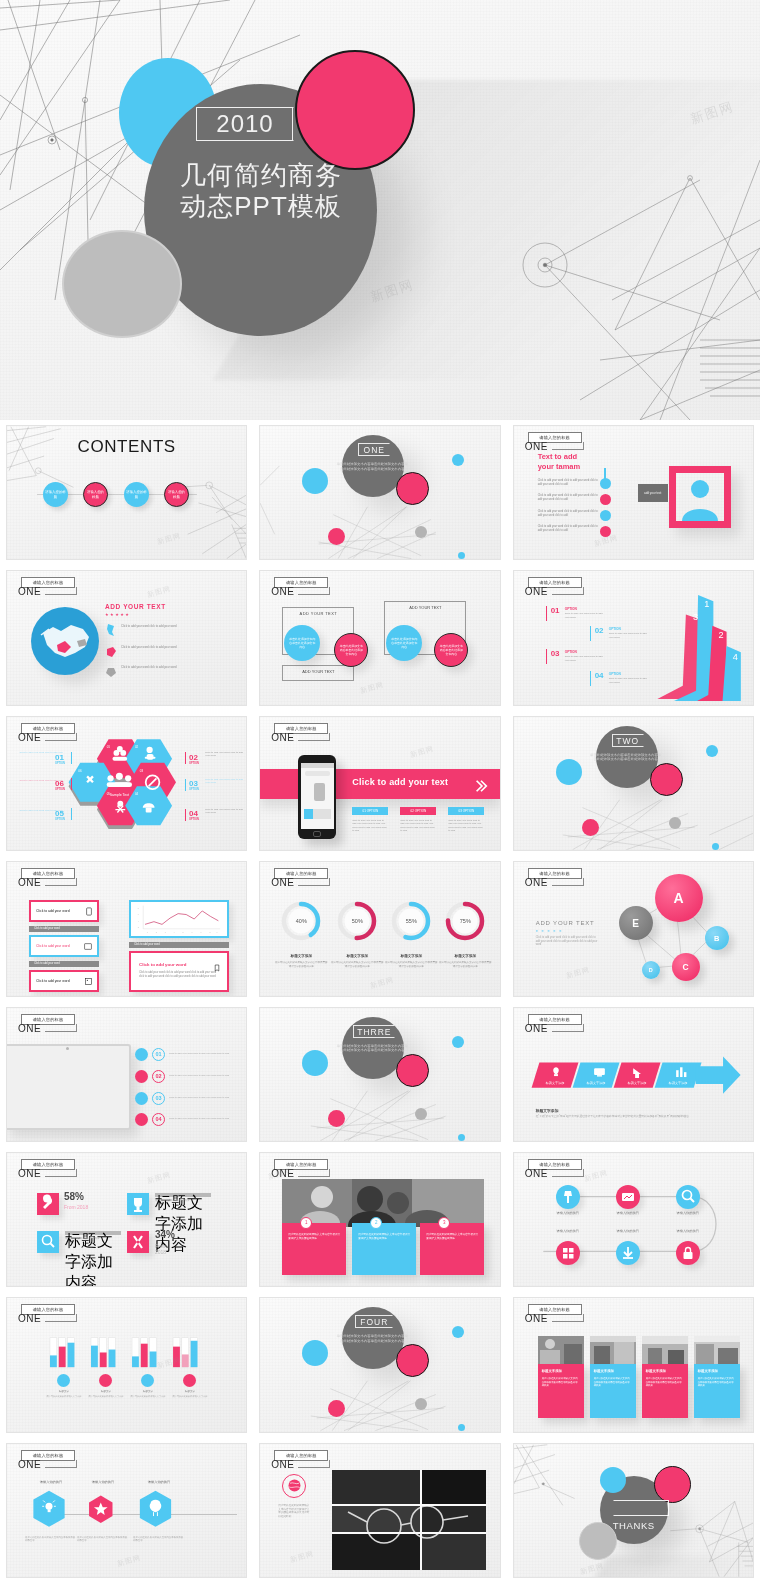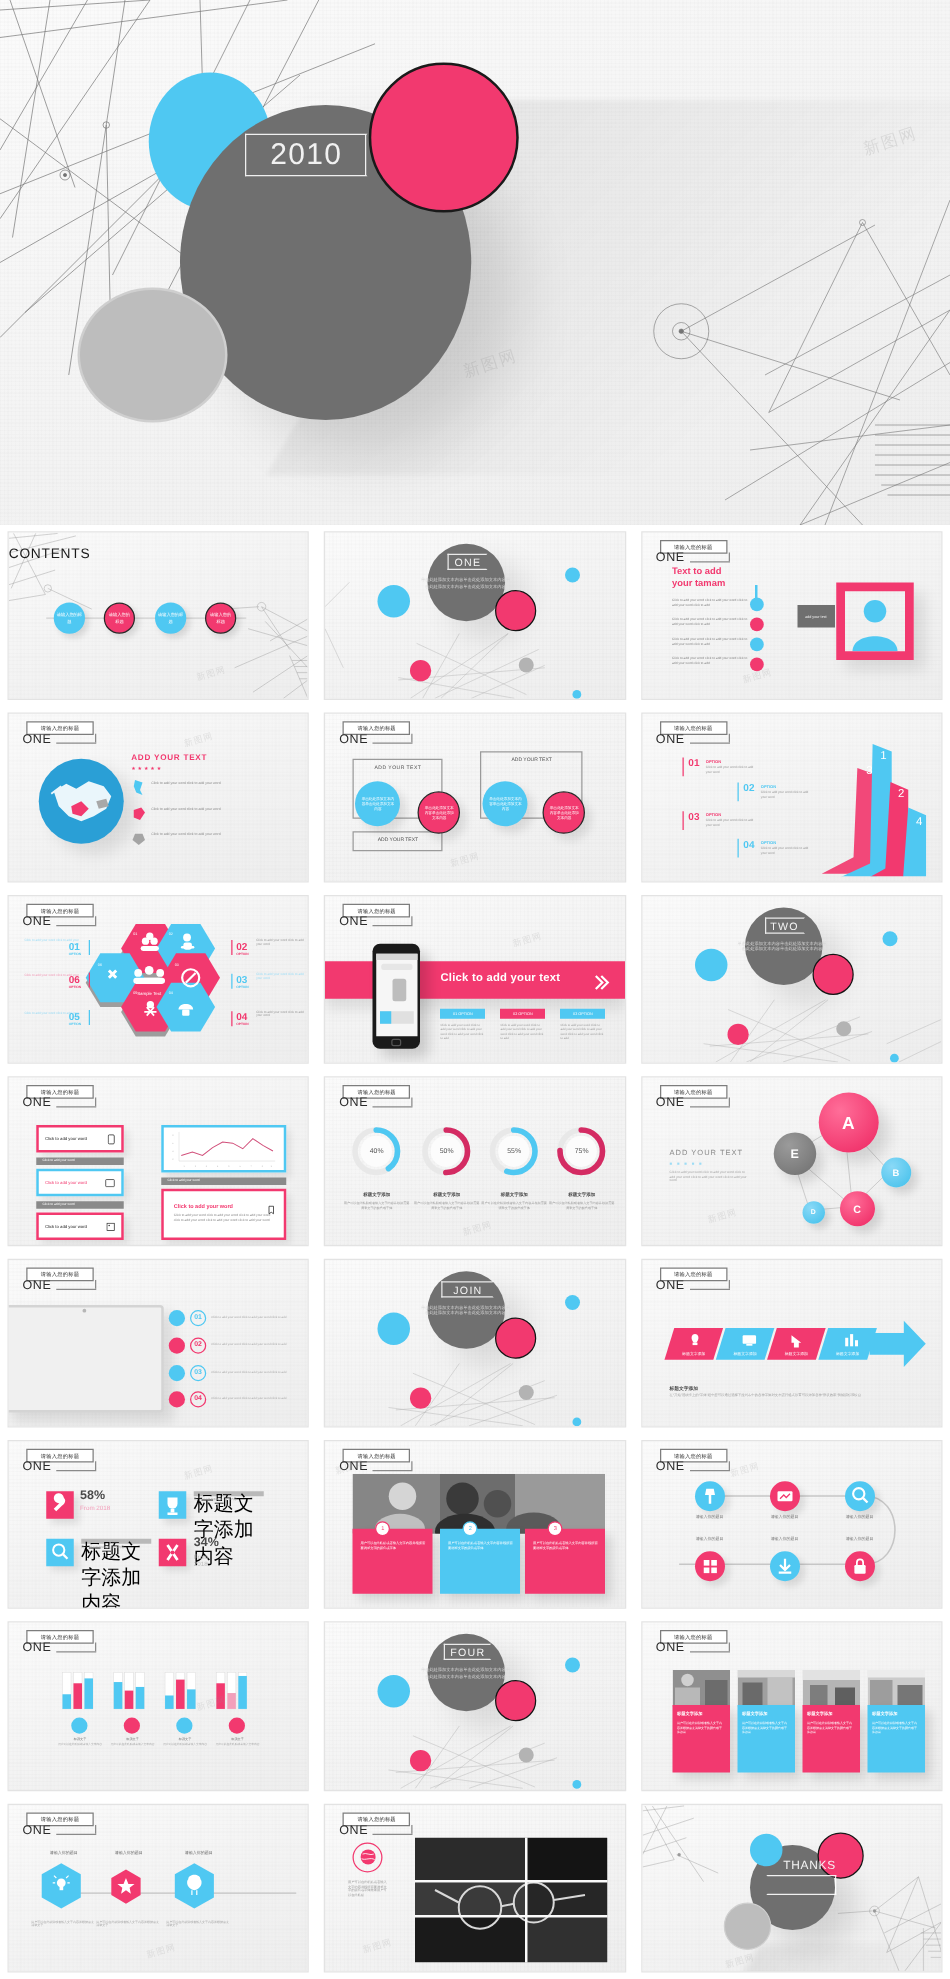--- a/index.html
+++ b/index.html
@@ -141,20 +141,24 @@
   </svg>
 
   <div class="hero-shadow"></div>
   <div class="c-blue-hero"></div>
   <div class="c-gray-hero"></div>
   <div class="c-silver-hero"></div>
   <div class="c-pink-hero"></div>
 
   <div class="year-box"></div>
   <div class="year-txt">2010</div>
+  <div class="hero-title">
+    <div>几何简约商务</div>
+    <div>动态PPT模板</div>
+  </div>
   <div class="hero-wm" style="left:690px; top:104px;">新图网</div>
   <div class="hero-wm" style="left:370px; top:282px;">新图网</div>
 
 </div>
 
 <div id="grid">
 
 <div class="cell">
  <div class="slide paper">
   <svg viewBox="0 0 245 135" style="position:absolute;inset:0;width:100%;height:100%">
@@ -178,21 +182,21 @@
             <path d="M185 110 L245 84"></path>
       <path d="M200 130 L245 100"></path>
             <path d="M225 135 L245 120"></path>
       <path d="M230 100 L245 135"></path>
       <path d="M232 104 L245 104"></path>
             <path d="M234 109 L245 109"></path>
       <path d="M236 114 L245 114"></path>
             <path d="M238 119 L245 119"></path>
     </g>
   </svg>
-  <div style="position:absolute;left:0;top:11px;width:100%;font-size:11px;color:#1a1a1a;letter-spacing:.6px">CONTENTS</div>
+  <div style="position:absolute;left:0;top:11px;width:100%;text-align:center;font-size:17px;color:#1a1a1a;letter-spacing:.6px">CONTENTS</div>
   <div style="position:absolute;left:30px;top:68px;width:160px;height:1px;background:#cfcfcf"></div>
   <div style="position:absolute;left:36px;top:56px;width:25px;height:25px;border-radius:50%;background:#4fc8f2;box-shadow:3px 3px 5px rgba(0,0,0,.12)">
     <div style="position:absolute;inset:0;display:flex;align-items:center;justify-content:center;color:#fff;font-size:3.4px;text-align:center;line-height:4.5px;padding:2px">请输入您的标题</div>
   </div>
   <div style="position:absolute;left:76px;top:56px;width:25px;height:25px;border-radius:50%;background:#f2396f;border:1px solid #2a2a2a;box-shadow:3px 3px 5px rgba(0,0,0,.12)">
     <div style="position:absolute;inset:0;display:flex;align-items:center;justify-content:center;color:#fff;font-size:3.4px;text-align:center;line-height:4.5px;padding:2px">请输入您的标题</div>
   </div>
   <div style="position:absolute;left:117px;top:56px;width:25px;height:25px;border-radius:50%;background:#4fc8f2;box-shadow:3px 3px 5px rgba(0,0,0,.12)">
     <div style="position:absolute;inset:0;display:flex;align-items:center;justify-content:center;color:#fff;font-size:3.4px;text-align:center;line-height:4.5px;padding:2px">请输入您的标题</div>
   </div>
@@ -747,21 +751,21 @@
     </g>
   </svg>
   <div class="sect-gray" style="left:82px;top:9px;width:62px;height:62px"></div>
   <div class="sect-blue" style="left:42px;top:42px;width:26px;height:26px"></div>
   <div class="sect-blue" style="left:192px;top:28px;width:12px;height:12px"></div>
   <div class="sect-blue" style="left:198px;top:126px;width:7px;height:7px"></div>
   <div class="sect-pinkring" style="left:136px;top:46px;width:33px;height:33px"></div>
   <div class="sect-pink" style="left:68px;top:102px;width:17px;height:17px"></div>
   <div style="position:absolute;left:155px;top:100px;width:12px;height:12px;border-radius:50%;background:#b3b3b3"></div>
   <div class="sect-box" style="left:93px;top:17px;width:42px;height:13px"></div>
-  <div class="sect-label" style="left:93px;top:18px;width:42px;line-height:12px;font-size:8.5px">JOIN</div>
+  <div class="sect-label" style="left:93px;top:18px;width:42px;line-height:12px;font-size:8.5px">THRRE</div>
   <div class="sect-body" style="left:76px;top:36px">单击此处添加文本内容单击此处添加文本内容单击此处添加文本内容单击此处添加文本内容</div>
  </div>
 </div>
 
 <div class="cell">
  <div class="slide paper">
   <div class="hdr">
     <div class="tagbox"></div>
     <div class="tagtxt">请输入您的标题</div>
     <div class="one">ONE</div>
@@ -1197,18 +1201,18 @@
             <path d="M234 119 L245 119"></path>
       <path d="M236 124 L245 124"></path>
     </g>
   </svg>
   <div style="position:absolute;left:86px;top:112px;width:140px;height:26px;background:linear-gradient(100deg,rgba(0,0,0,.07),rgba(0,0,0,0));transform:skewX(-28deg);filter:blur(3px)"></div>
   <div style="position:absolute;left:86px;top:32px;width:68px;height:68px;border-radius:50%;background:#6f6f6f;box-shadow:16px 14px 22px rgba(0,0,0,.12)"></div>
   <div style="position:absolute;left:86px;top:23px;width:26px;height:26px;border-radius:50%;background:#4fc8f2"></div>
   <div style="position:absolute;left:140px;top:22px;width:37px;height:37px;border-radius:50%;background:#f2396f;border:1.4px solid #171717"></div>
   <div style="position:absolute;left:65px;top:78px;width:38px;height:38px;border-radius:50%;background:#bdbdbd;border:1px solid #cfcfcf"></div>
   <div style="position:absolute;left:99px;top:56px;width:56px;height:16px;border:.9px solid rgba(255,255,255,.9);border-left-color:transparent"></div>
-  <div style="position:absolute;left:99px;top:41px;width:56px;text-align:right;line-height:15px;font-size:9.5px;color:#f5f5f5;letter-spacing:.6px">THANKS</div>
+  <div style="position:absolute;left:99px;top:74px;width:56px;text-align:left;line-height:15px;font-size:9.5px;color:#f5f5f5;letter-spacing:.6px">THANKS</div>
   <div class="wm" style="left:66px;top:120px">新图网</div>
  </div>
 </div>
 
 </div>
 
 </body></html>

